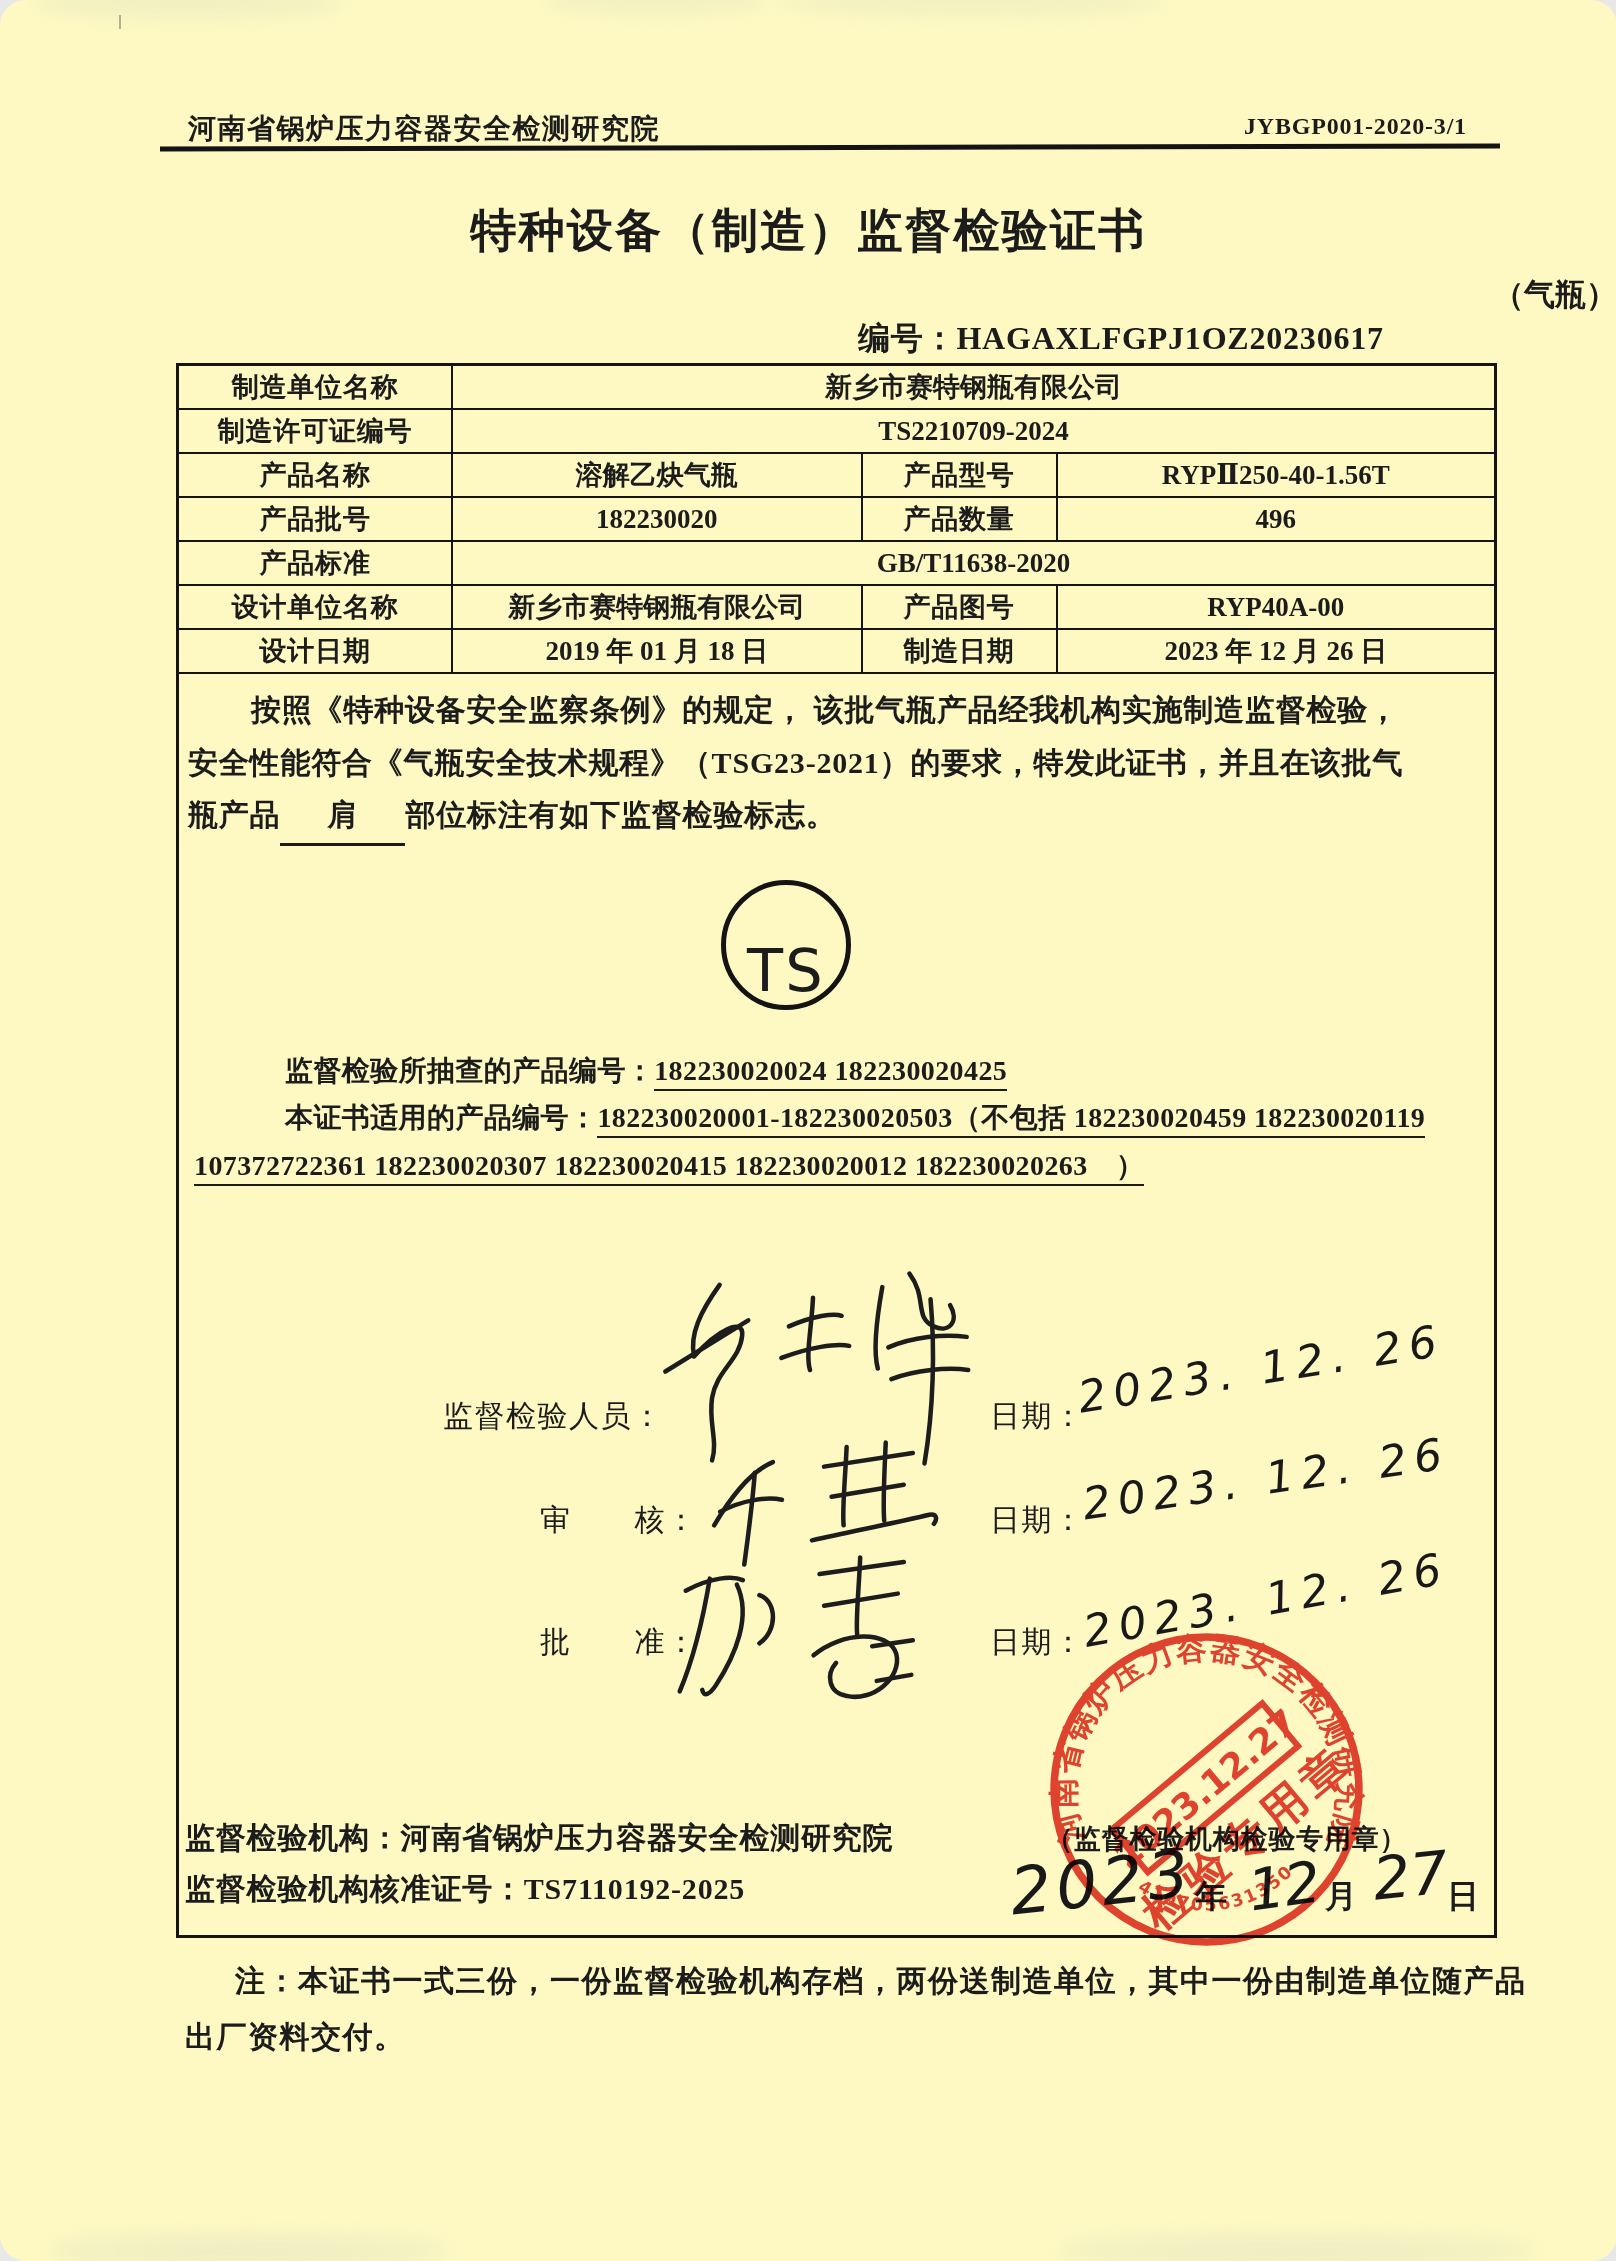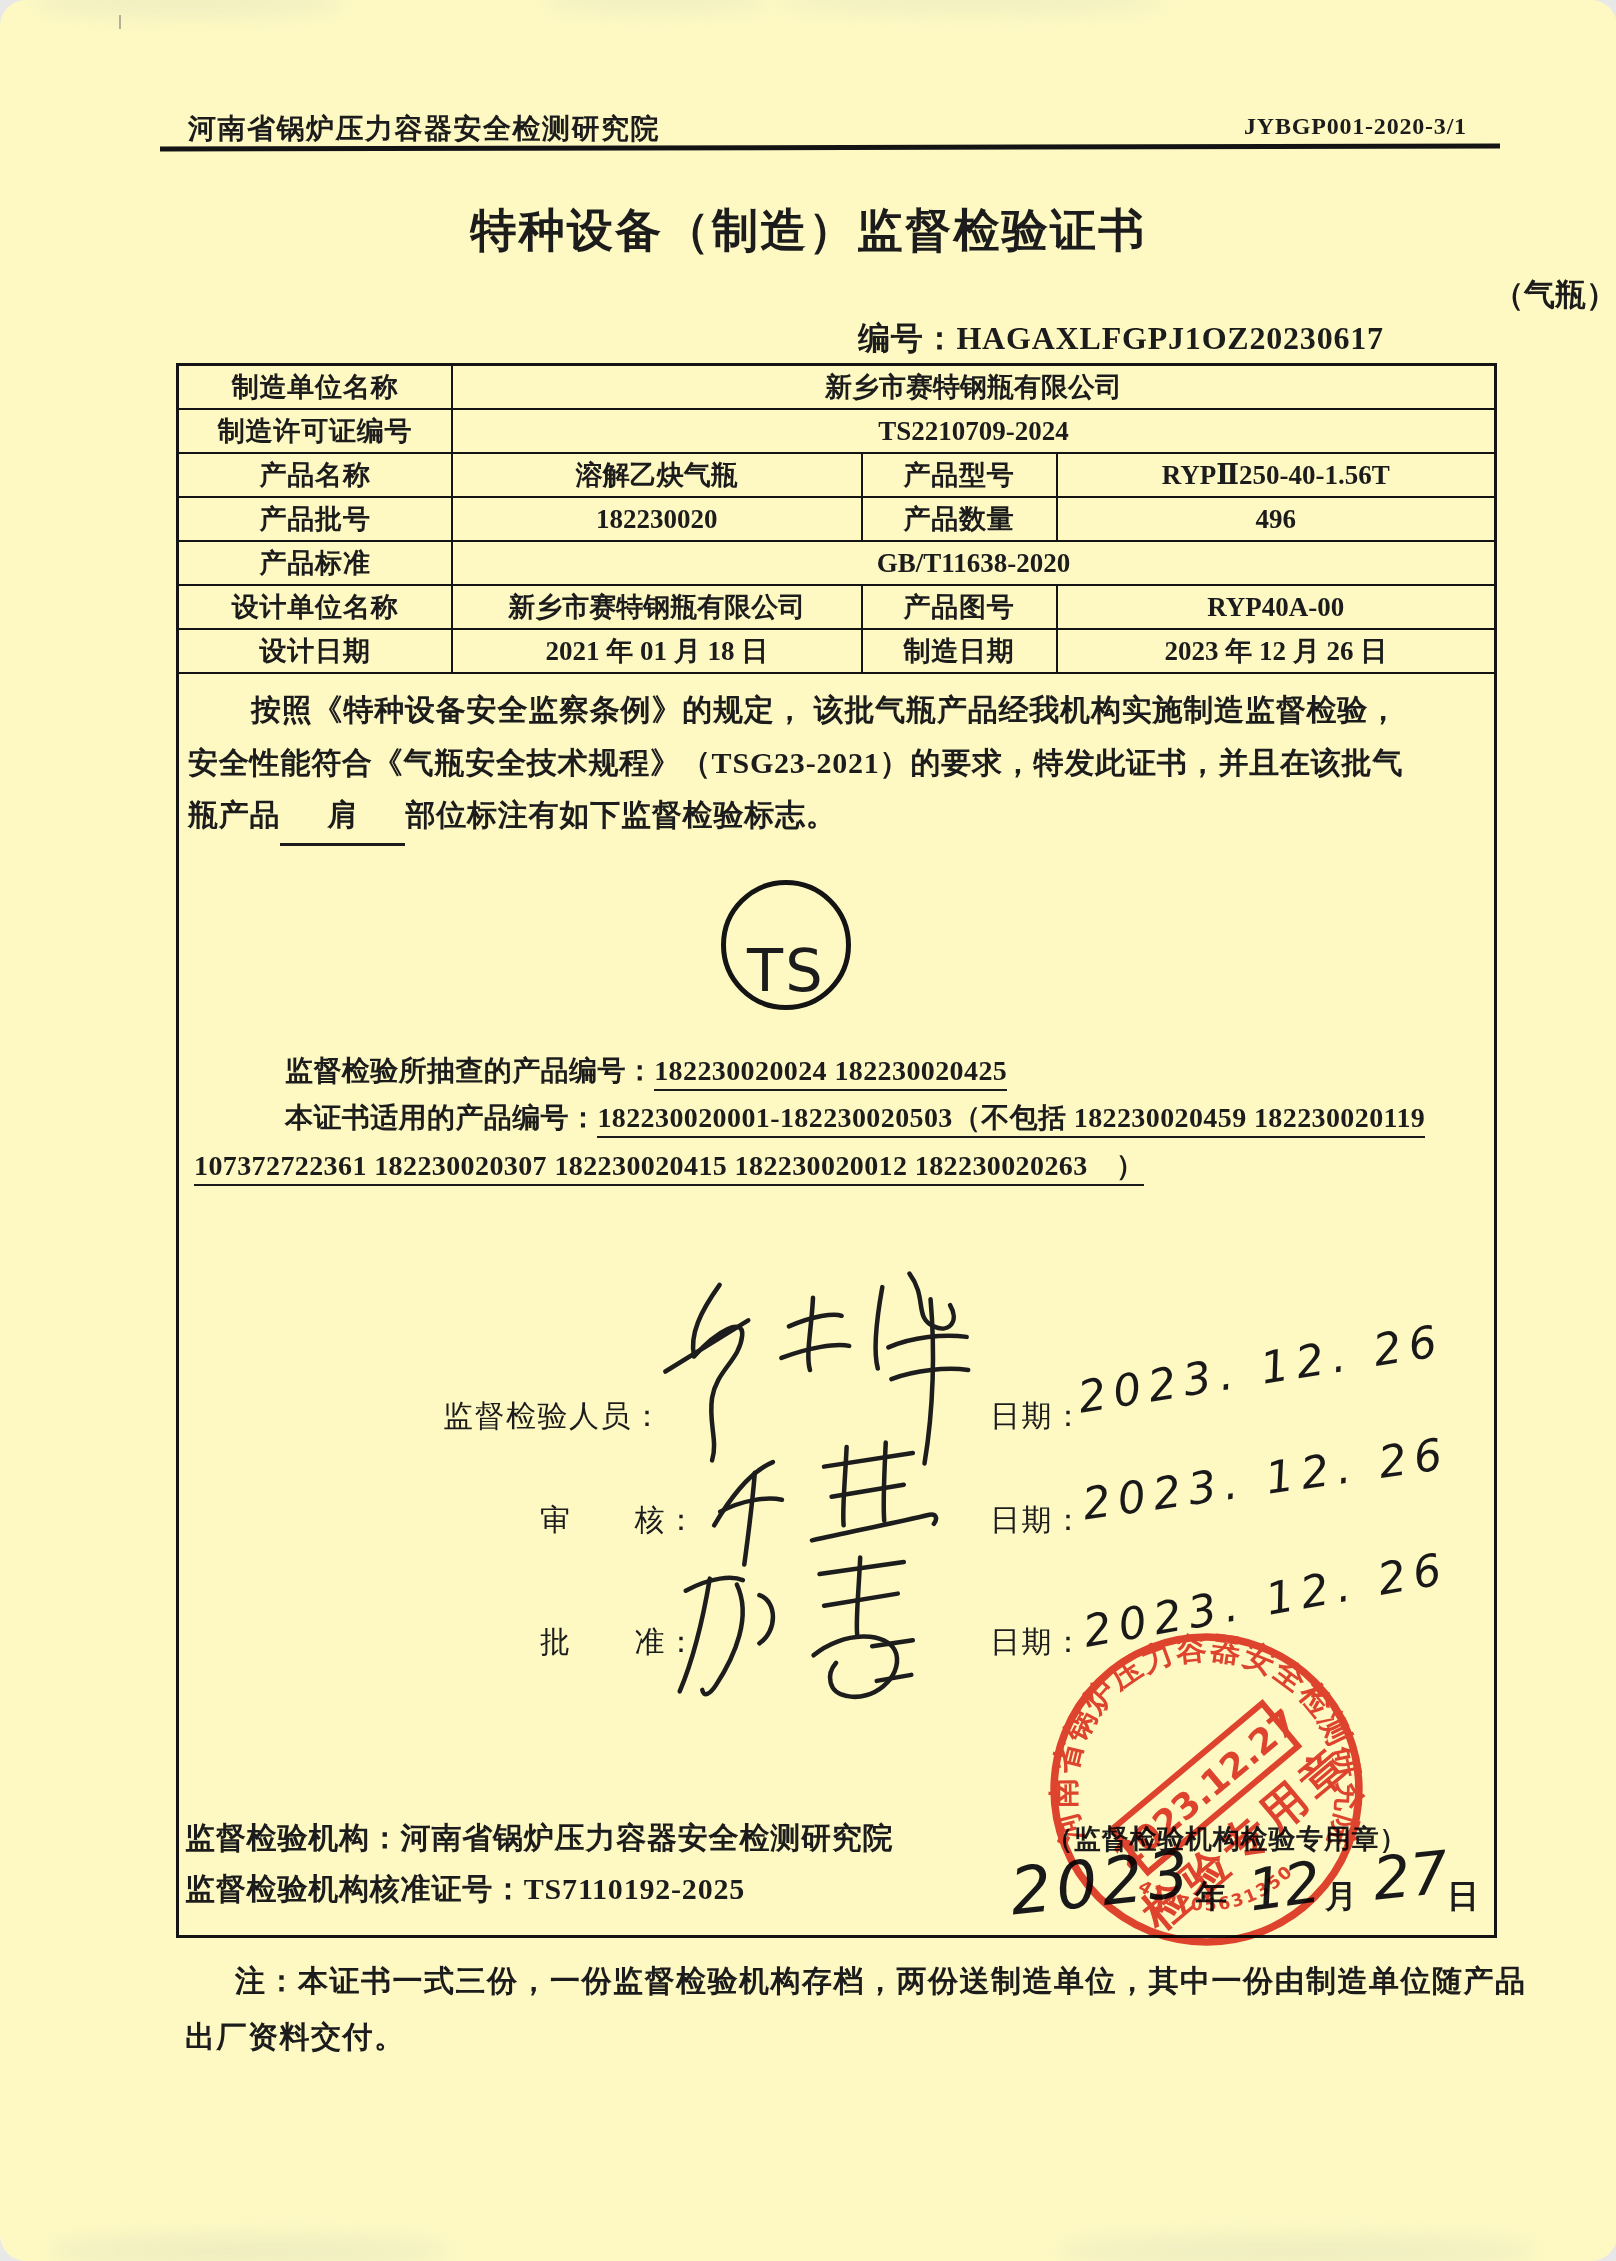--- a/index.html
+++ b/index.html
@@ -118,21 +118,21 @@
         <td class="val" colspan="3">GB/T11638-2020</td>
       </tr>
       <tr>
         <td class="lbl">设计单位名称</td>
         <td class="val">新乡市赛特钢瓶有限公司</td>
         <td class="lbl">产品图号</td>
         <td class="val">RYP40A-00</td>
       </tr>
       <tr>
         <td class="lbl">设计日期</td>
-        <td class="val">2021 年 01 月 18 日</td>
+        <td class="val">2019 年 01 月 18 日</td>
         <td class="lbl">制造日期</td>
         <td class="val">2023 年 12 月 26 日</td>
       </tr>
     </tbody>
       </table>
   </div>
 
   <div class="abs para-line" style="top:683px;text-indent:63px;">按照《特种设备安全监察条例》的规定， 该批气瓶产品经我机构实施制造监督检验，</div>
   <div class="abs para-line" style="top:736px;">安全性能符合《气瓶安全技术规程》（TSG23-2021）的要求，特发此证书，并且在该批气</div>
   <div class="abs para-line" style="top:788px;">

